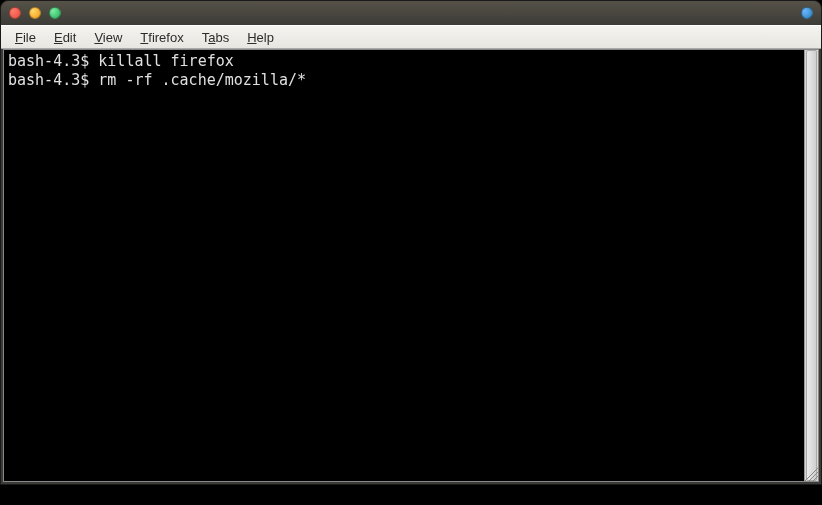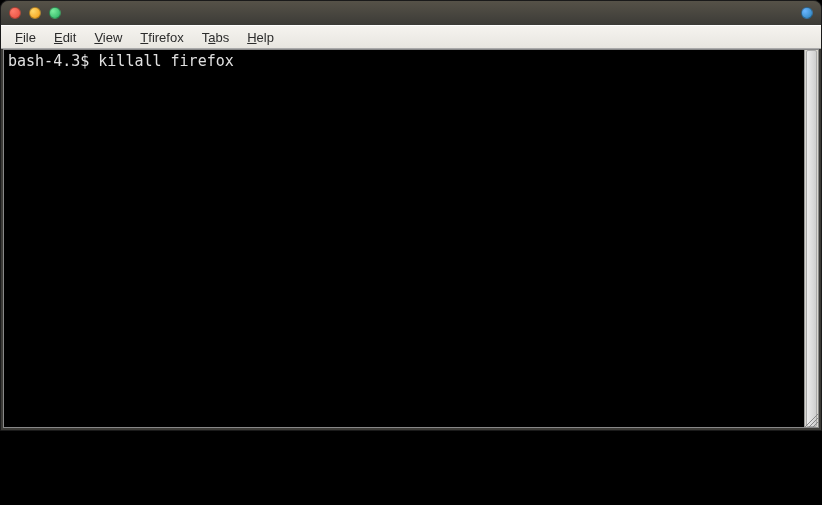--- a/index.html
+++ b/index.html
@@ -5,21 +5,21 @@
     * { margin: 0; padding: 0; box-sizing: border-box; }
     body {
       width: 822px;
       height: 505px;
       background: #000;
       font-family: sans-serif;
       overflow: hidden;
     }
     .window {
       width: 822px;
-      height: 431px;
+      height: 485px;
       background: #3c3b37;
       border-radius: 8px 8px 0 0;
       display: flex;
       flex-direction: column;
       border: 1px solid #1a1a1a;
     }
     .titlebar {
       height: 24px;
       background: linear-gradient(to bottom, #565248 0%, #3c3b37 100%);
       display: flex;
@@ -143,20 +143,20 @@
   <div class="menubar">
     <div class="menu-item"><span class="mn">F</span><span>ile</span></div>
     <div class="menu-item"><span class="mn">E</span><span>dit</span></div>
     <div class="menu-item"><span class="mn">V</span><span>iew</span></div>
     <div class="menu-item"><span class="mn">T</span><span>firefox</span></div>
     <div class="menu-item"><span>T<span class="mn">a</span>bs</span></div>
     <div class="menu-item"><span class="mn">H</span><span>elp</span></div>
   </div>
 
   <div class="terminal-wrap">
-    <div class="terminal" id="term"><span class="line">bash-4.3$ killall firefox</span></div>
+    <div class="terminal" id="term"><span class="line">bash-4.3$ killall firefox</span><span class="line">bash-4.3$ rm -rf .cache/mozilla/*</span></div>
     <div class="scrollbar">
       <div class="scrollbar-thumb"></div>
       <div class="resize-grip"></div>
     </div>
   </div>
 
 </div>
 
 </body></html>

